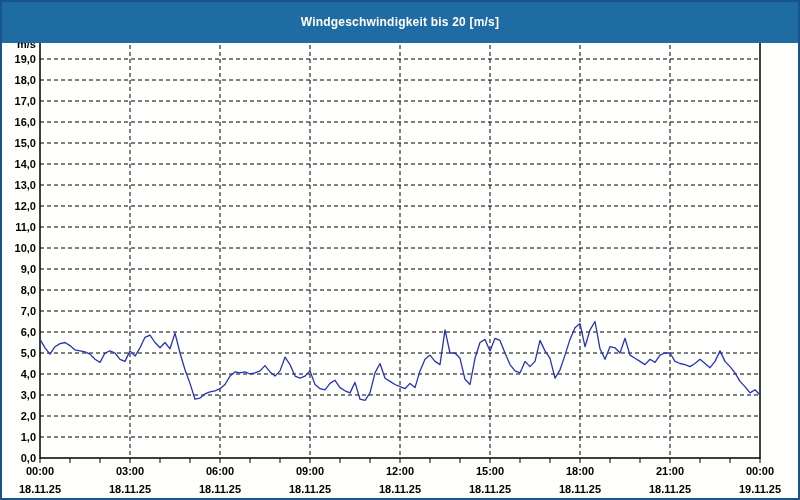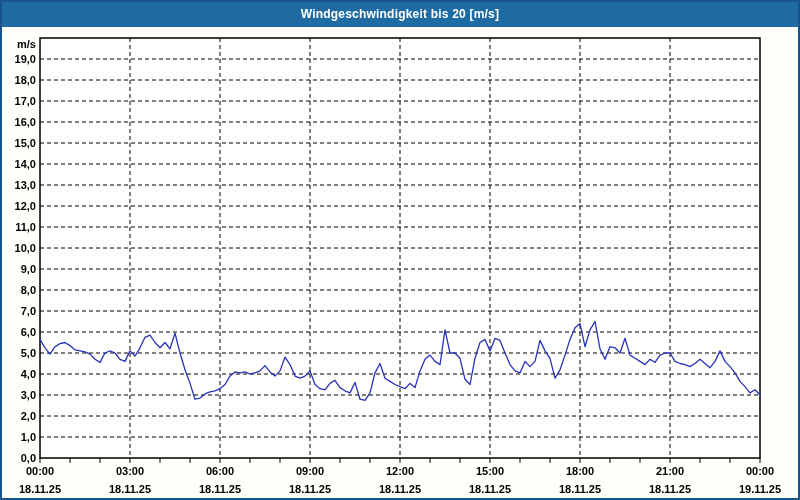--- a/index.html
+++ b/index.html
@@ -14,21 +14,21 @@
   .frame {
     position: absolute;
     left: 0; top: 0;
     width: 800px; height: 500px;
     border: 2px solid #17558C;
     box-sizing: border-box;
   }
   .titlebar {
     position: absolute;
     left: 0; top: 0;
-    width: 800px; height: 27px;
+    width: 800px; height: 43px;
     background: #1E6CA3;
     display: flex;
     align-items: center;
     justify-content: center;
   }
   .titlebar span {
     color: #FFFFFF;
     font-size: 12px;
     font-weight: bold;
     letter-spacing: 0.2px;

